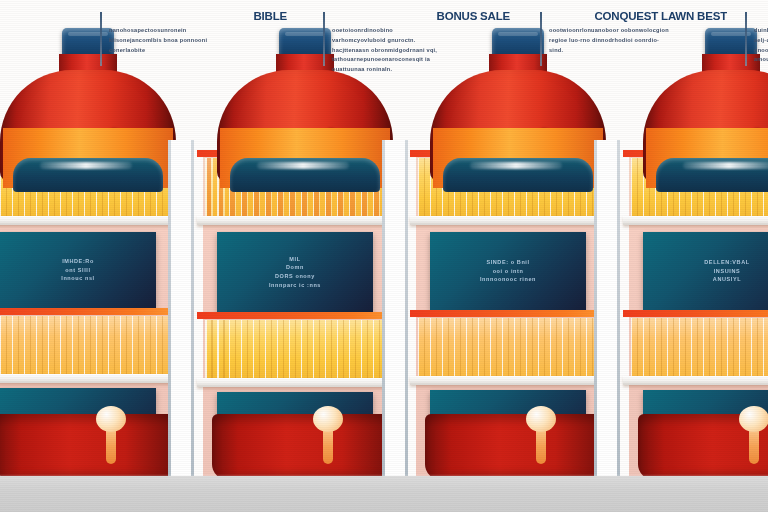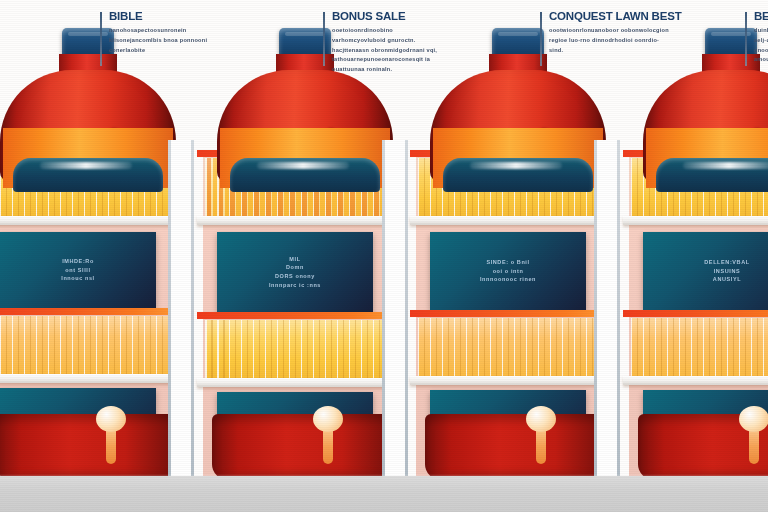--- a/index.html
+++ b/index.html
@@ -119,21 +119,21 @@
   .drip{position:absolute;left:128px;bottom:14px;width:10px;height:44px;border-radius:6px;
     background:linear-gradient(180deg,#ffd9a8,#f7a355 60%,#ef8b3a);filter:blur(.4px);}
   .drip-head{position:absolute;left:118px;bottom:46px;width:30px;height:26px;border-radius:50%;
     background:radial-gradient(circle at 35% 32%,#ffffff 0%,#ffe6bf 45%,#f8b46a 100%);}
 
   
   .callout{position:absolute;top:10px;padding-left:9px;width:178px;}
   .callout .rule{position:absolute;left:0;top:2px;width:2px;height:54px;
     background:linear-gradient(180deg,#1b3d63,#7b8ea3);opacity:.85;}
   .headline{font-weight:700;font-size:11.5px;letter-spacing:-.2px;color:#1d3f69;
-    filter:blur(.28px);white-space:nowrap;overflow:hidden;}
+    filter:blur(.28px);white-space:nowrap;overflow:hidden;text-align:right;}
   .bodytext{margin-top:4px;font-size:5.6px;line-height:1.75;color:#41516a;
     filter:blur(.3px);letter-spacing:.25px;font-weight:600;}
   .bodytext div{white-space:nowrap;overflow:hidden;}
 
   .t0{left:100px;} .t1{left:323px;} .t2{left:540px;} .t3{left:745px;width:70px;}
 
   
   .gap{position:absolute;top:140px;bottom:36px;width:26px;background:#ffffff;}
   .g0{left:168px;} .g1{left:382px;} .g2{left:594px;}
   .gap-line{position:absolute;top:0;width:3px;height:100%;

